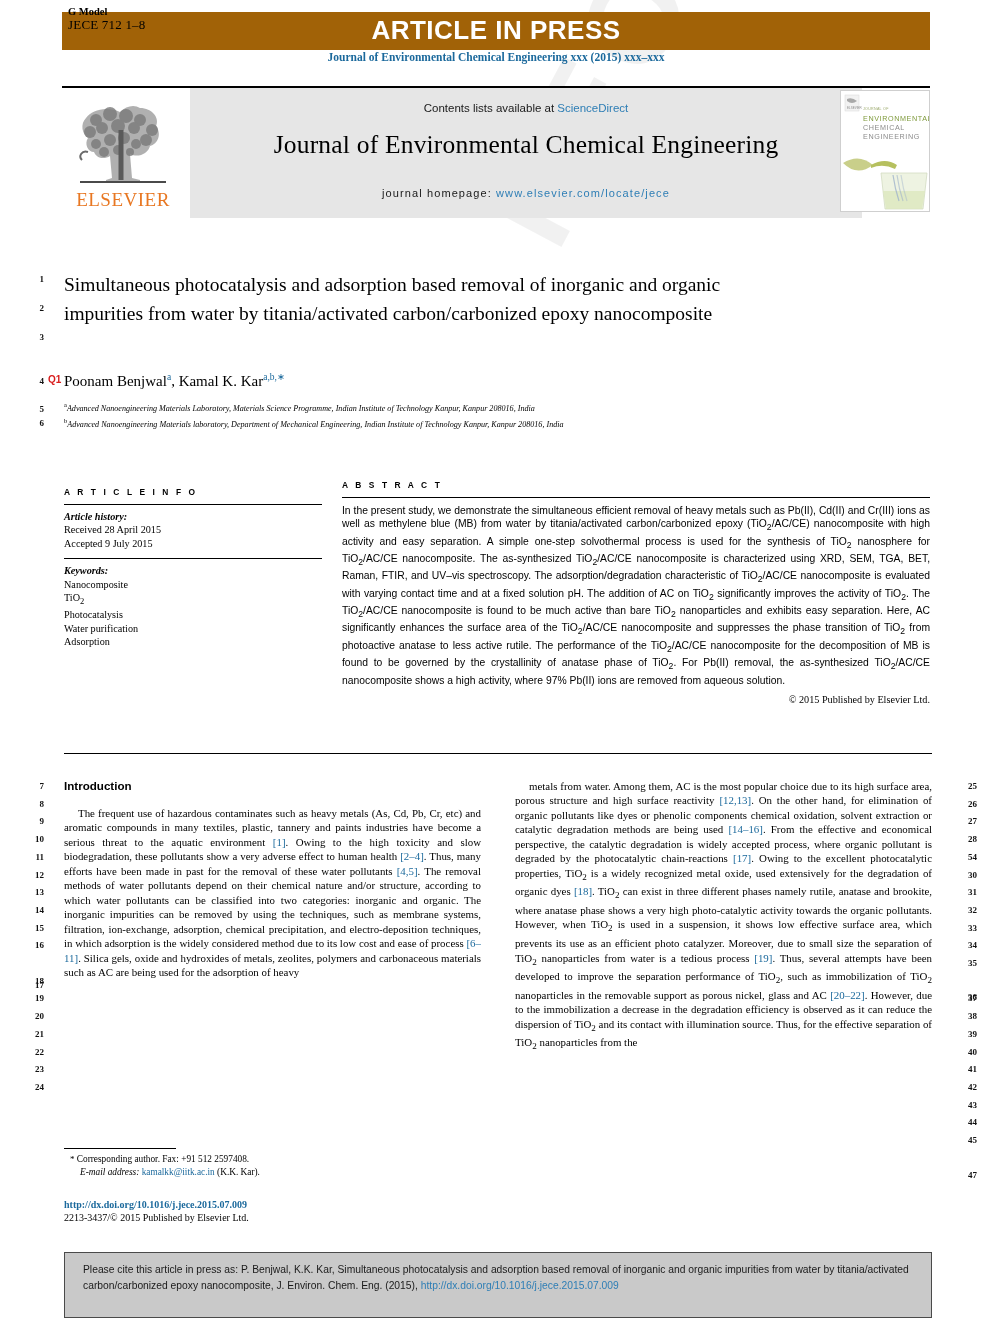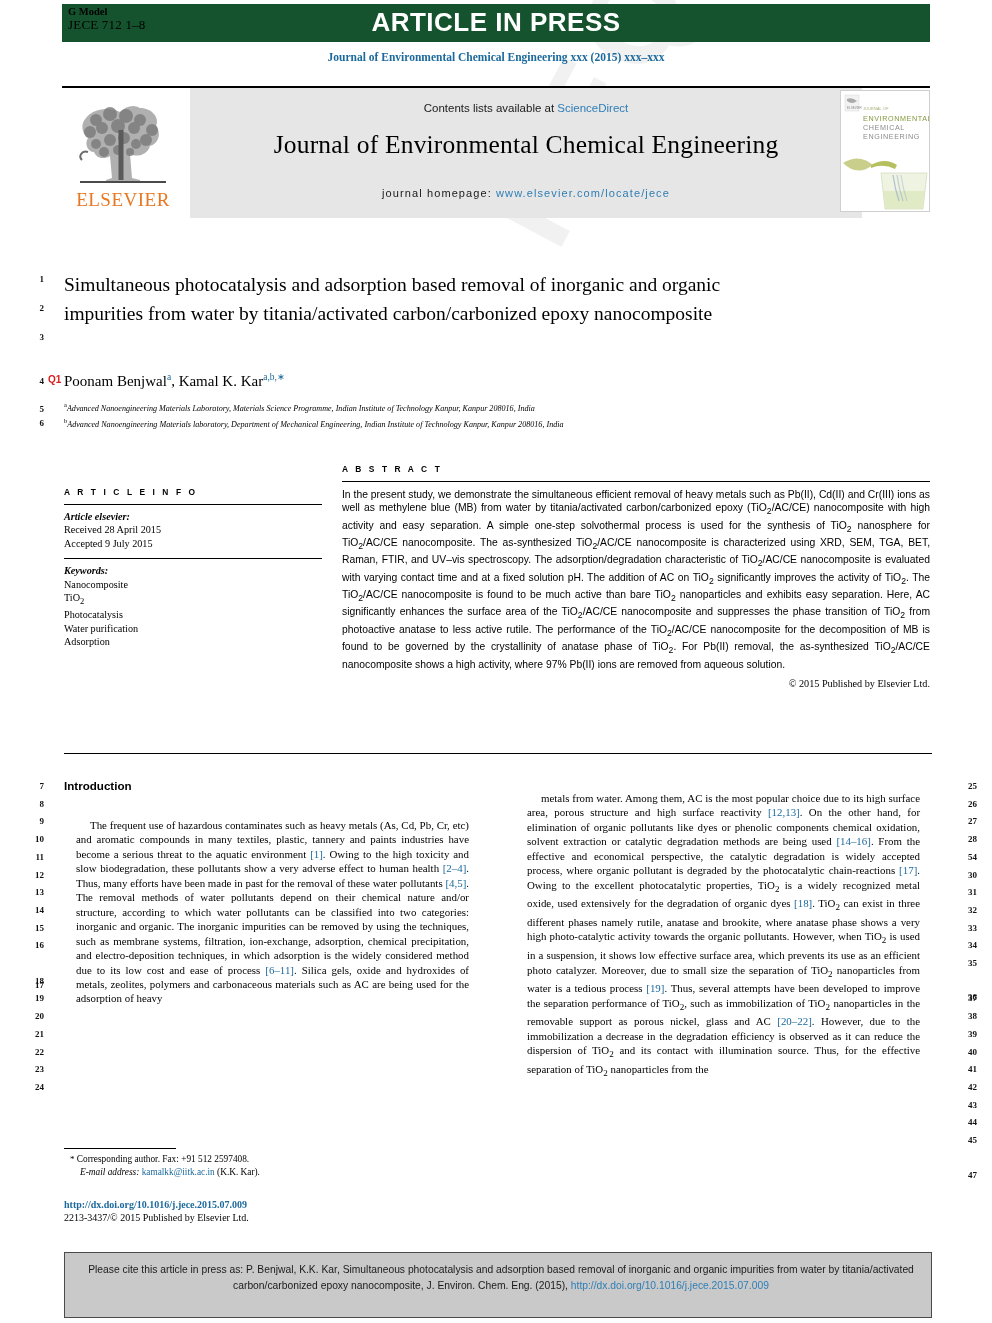--- a/index.html
+++ b/index.html
@@ -9,23 +9,23 @@
     height: 1323px;
     background: #ffffff;
     font-family: "Liberation Serif", serif;
     position: relative;
     overflow: hidden;
   }
 
   
   .top-bar {
     position: absolute;
-    left: 62px; top: 4px;
+    left: 62px; top: 12px;
     width: 868px; height: 38px;
-    background: #14532d;
+    background: #a16207;
   }
   .gmodel {
     position: absolute;
     left: 68px; top: 5px;
     font-family: "Liberation Serif", serif;
     font-size: 10.5px;
     font-weight: bold;
     color: #000;
     line-height: 13px;
     z-index: 5;
@@ -208,21 +208,21 @@
     font-family: "Liberation Serif", serif;
     font-size: 10.2px;
     line-height: 13.4px;
     color: #000;
     margin-top: 5px;
   }
   .info-block .it { font-style: italic; font-weight: bold; }
 
   .abs-col {
     position: absolute;
-    left: 342px; top: 464px;
+    left: 342px; top: 480px;
     width: 588px;
   }
   .abs-text {
     font-family: Liberation Sans, sans-serif;
     font-size: 10.35px;
     line-height: 13.3px;
     text-align: justify;
     color: #000;
     margin-top: 6px;
   }
@@ -262,21 +262,21 @@
   .col-right {
     position: absolute;
     left: 515px; top: 779px;
     width: 417px;
     font-family: "Liberation Serif", serif;
     font-size: 10.9px;
     line-height: 14.45px;
     text-align: justify;
     color: #000;
   }
-  .col-left p, .col-right p { margin: 12px; text-indent: 14px; }
+  .col-left p, .col-right p { margin: 0; text-indent: 14px; }
   .ref { color: #1b699c; }
 
   
   .fn-rule {
     position: absolute;
     left: 64px; top: 1148px;
     width: 112px;
     border-top: 1.2px solid #000;
   }
   .footnote {
@@ -312,21 +312,20 @@
     border: 1.2px solid #4a4a4a;
   }
   .cite-text {
     position: absolute;
     left: 18px; top: 9px;
     width: 836px;
     font-family: "Liberation Sans", sans-serif;
     font-size: 10.3px;
     line-height: 16.3px;
     color: #1a1a1a;
-    text-align: center;
   }
   .cite-text a { color: #2e7eb5; text-decoration: none; }
 
   
   .watermark {
     position: absolute;
     left: 455px; top: 200px;
     font-family: "Liberation Sans", sans-serif;
     font-size: 126px;
     font-weight: bold;
@@ -436,21 +435,21 @@
   </div>
   <div>
     <sup>b</sup><span>Advanced Nanoengineering Materials laboratory, Department of Mechanical Engineering, Indian Institute of Technology Kanpur, Kanpur 208016, India</span>
   </div>
 </div>
 
 <div class="info-col">
   <div class="band-head">A R T I C L E  I N F O</div>
   <div class="rule-thick"></div>
   <div class="info-block">
-    <div class="it">Article elsevier:</div>
+    <div class="it">Article history:</div>
     <div>Received 28 April 2015</div>
     <div>Accepted 9 July 2015</div>
   </div>
   <div class="rule-thin"></div>
   <div class="info-block">
     <div class="it">Keywords:</div>
     <div>Nanocomposite</div>
     <div>TiO<sub>2</sub></div>
     <div>Photocatalysis</div>
     <div>Water purification</div>

